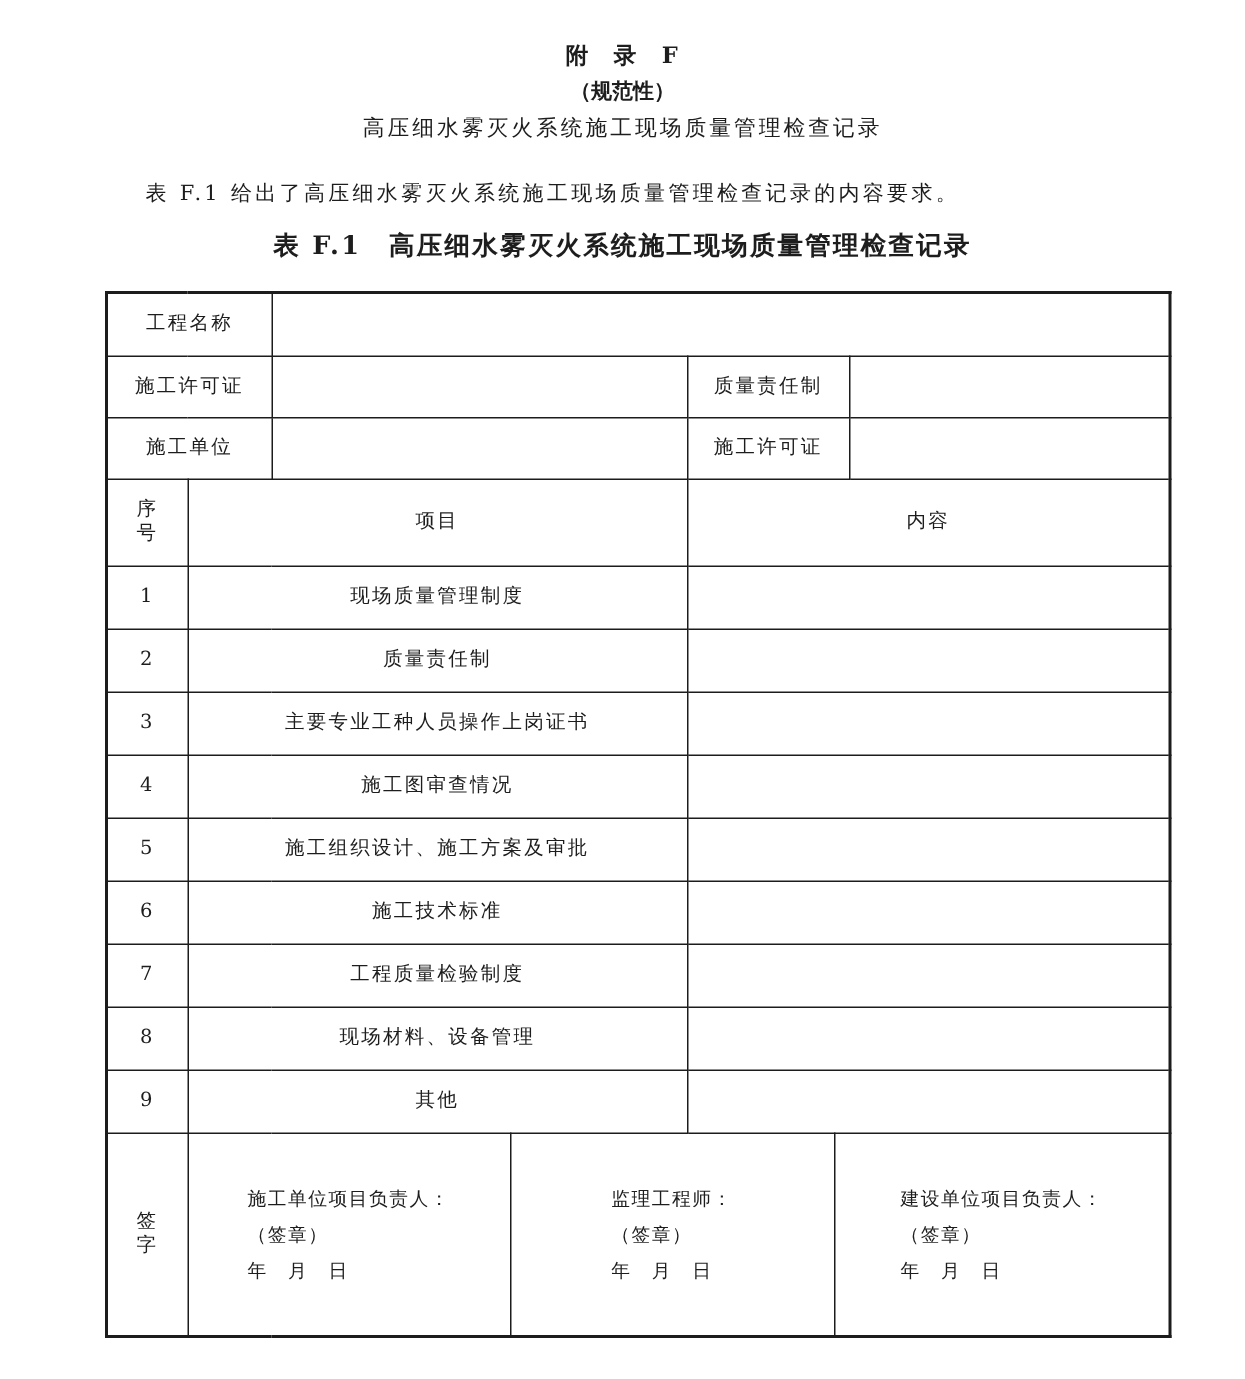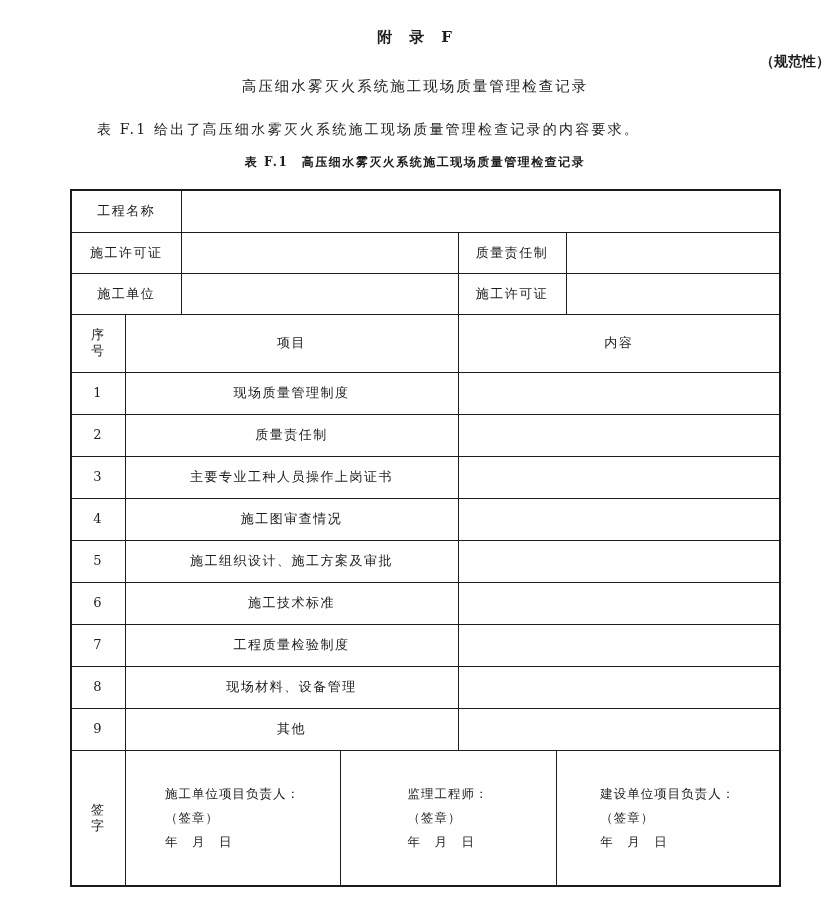--- a/index.html
+++ b/index.html
@@ -13,21 +13,21 @@
   .page { width: 830px; height: 919px; padding-top: 30px; overflow: hidden; }
 
   .title1 {
     text-align: center;
     font-size: 15px;
     font-weight: bold;
     letter-spacing: 1px;
     line-height: 1;
   }
   .title2 {
-    text-align: right;
+    text-align: center;
     font-size: 14px;
     font-weight: bold;
     margin-top: 9px;
     line-height: 1;
   }
   .title3 {
     text-align: center;
     font-size: 14.5px;
     font-weight: normal;
     letter-spacing: 2px;
@@ -35,21 +35,21 @@
     line-height: 1;
   }
   .intro {
     margin: 27px 50px 4px 97px;
     font-size: 14px;
     letter-spacing: 2.2px;
     line-height: 1.2;
   }
   .caption {
     text-align: center;
-    font-size: 12px;
+    font-size: 17px;
     font-weight: bold;
     letter-spacing: 1.5px;
     margin-top: 19px;
     line-height: 1;
   }
 
   table.record {
     border-collapse: collapse;
     table-layout: fixed;
     width: 709px;

